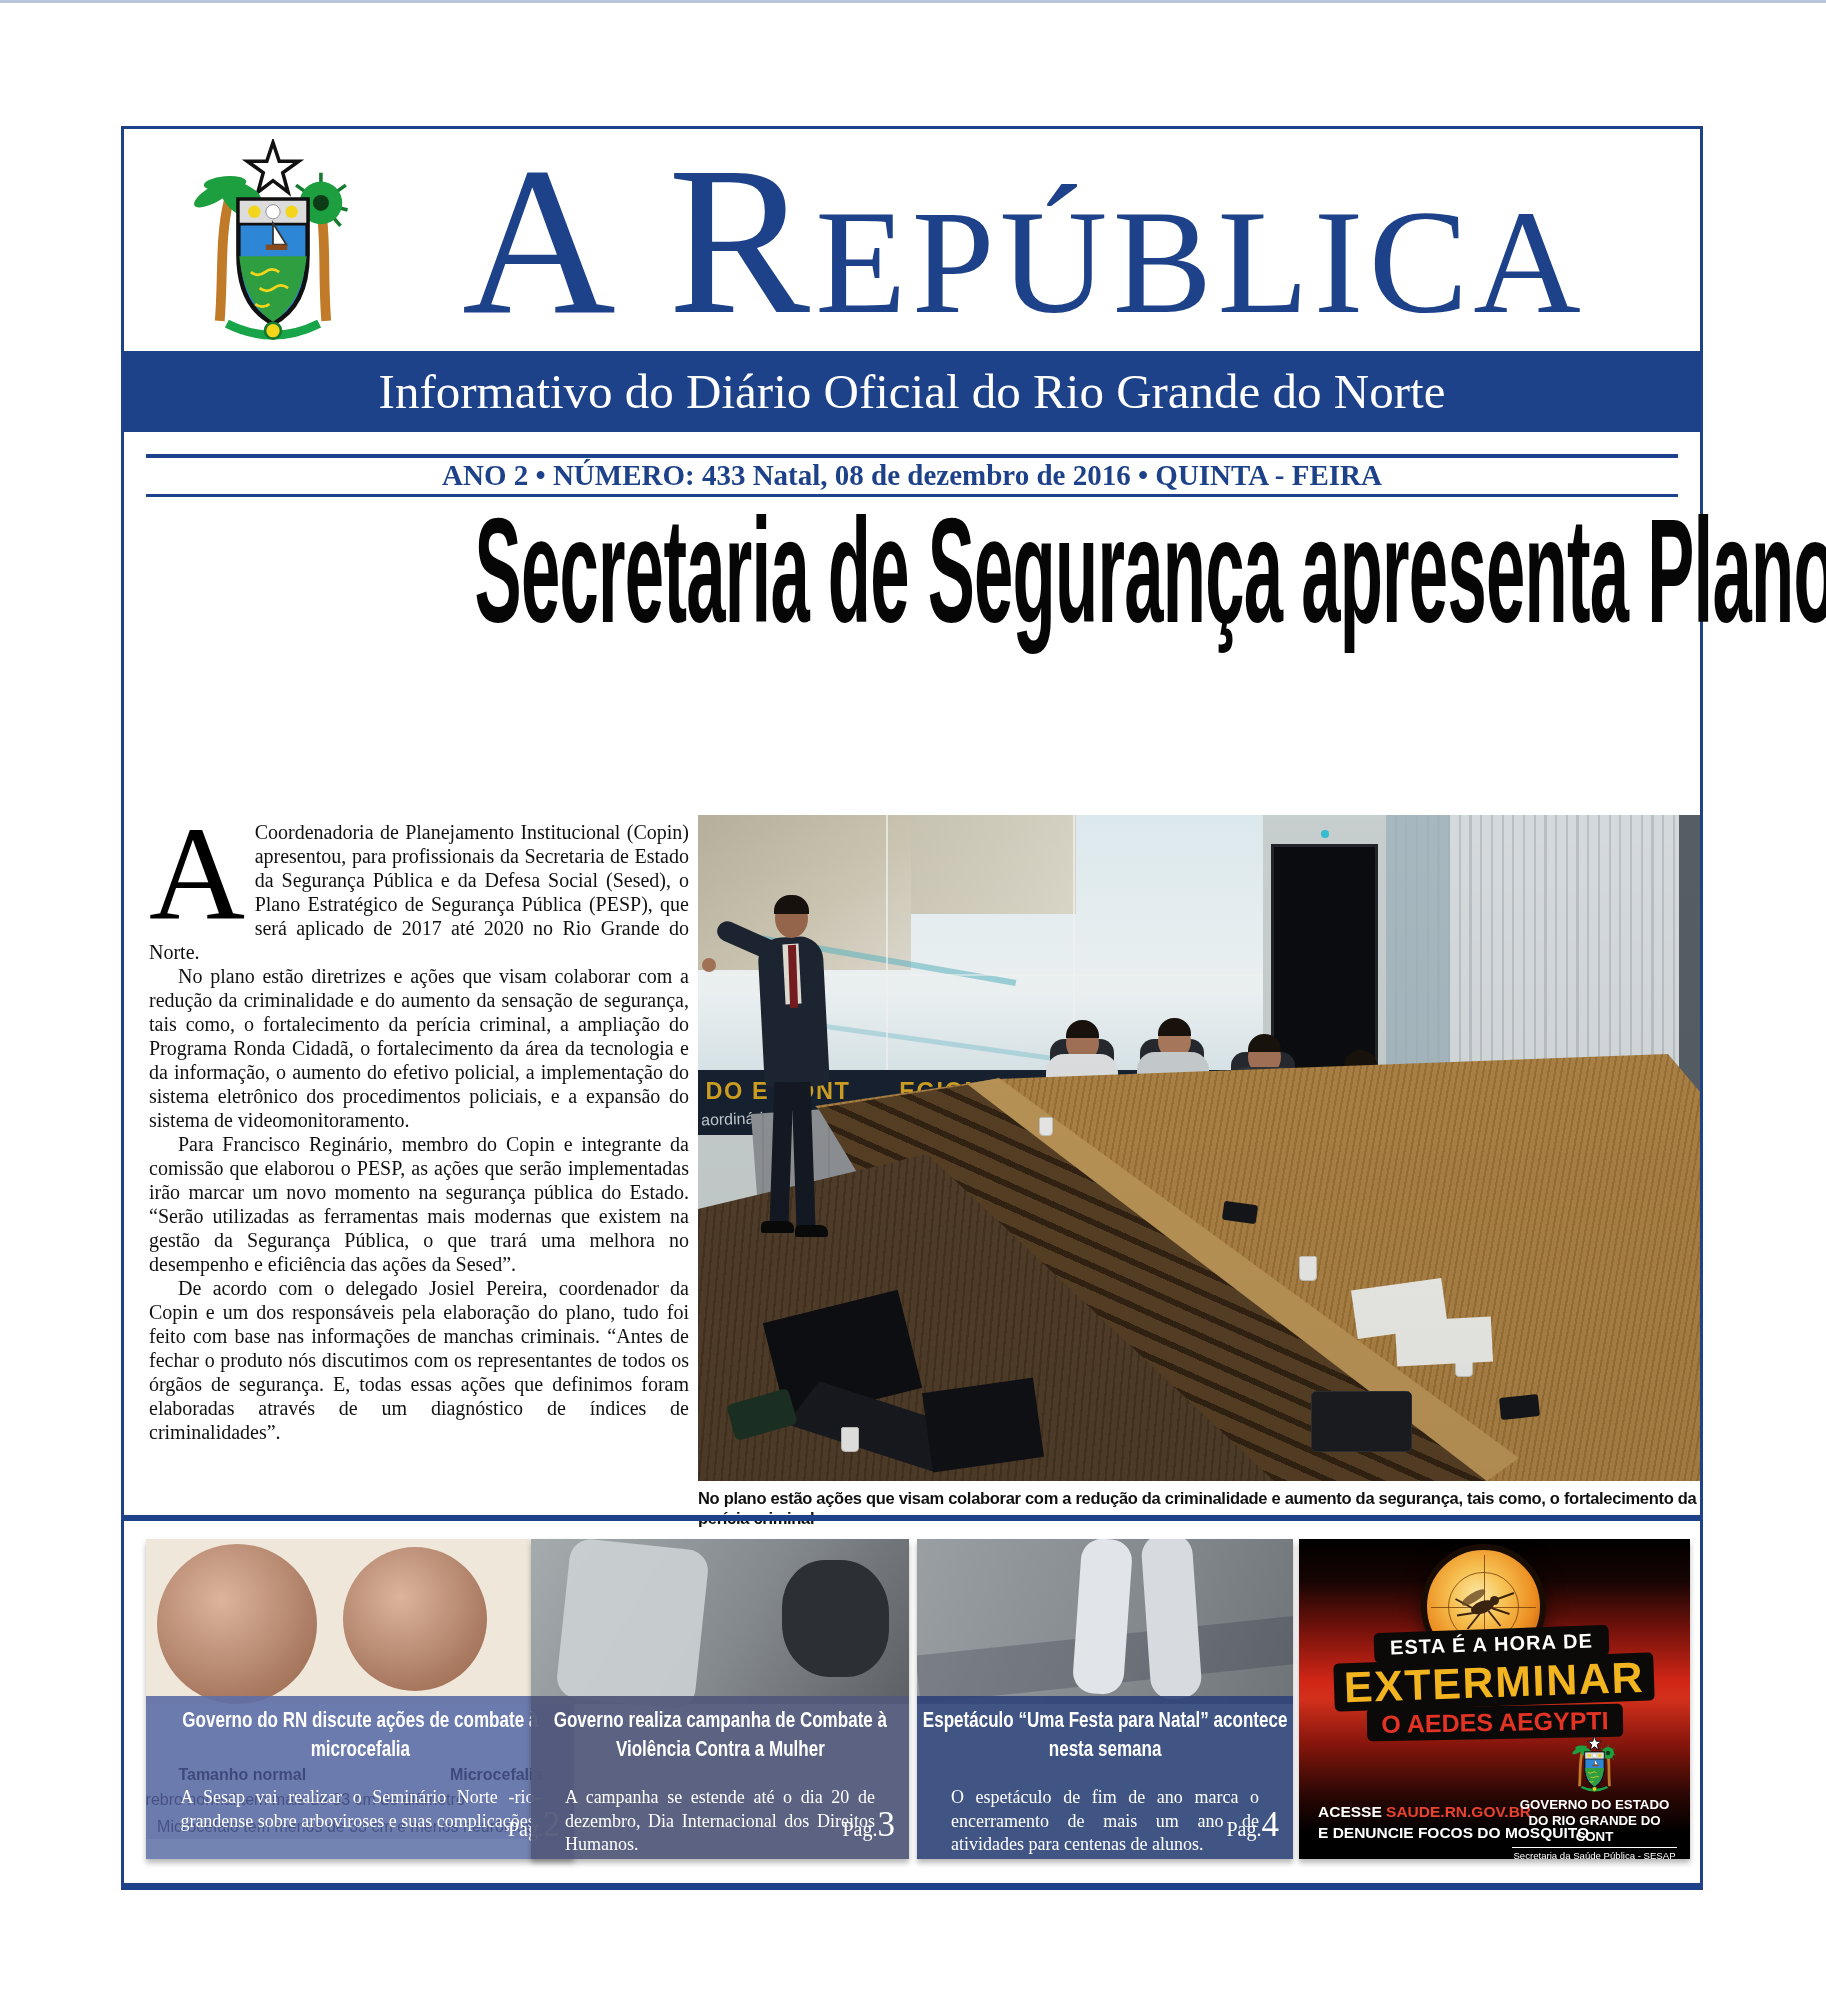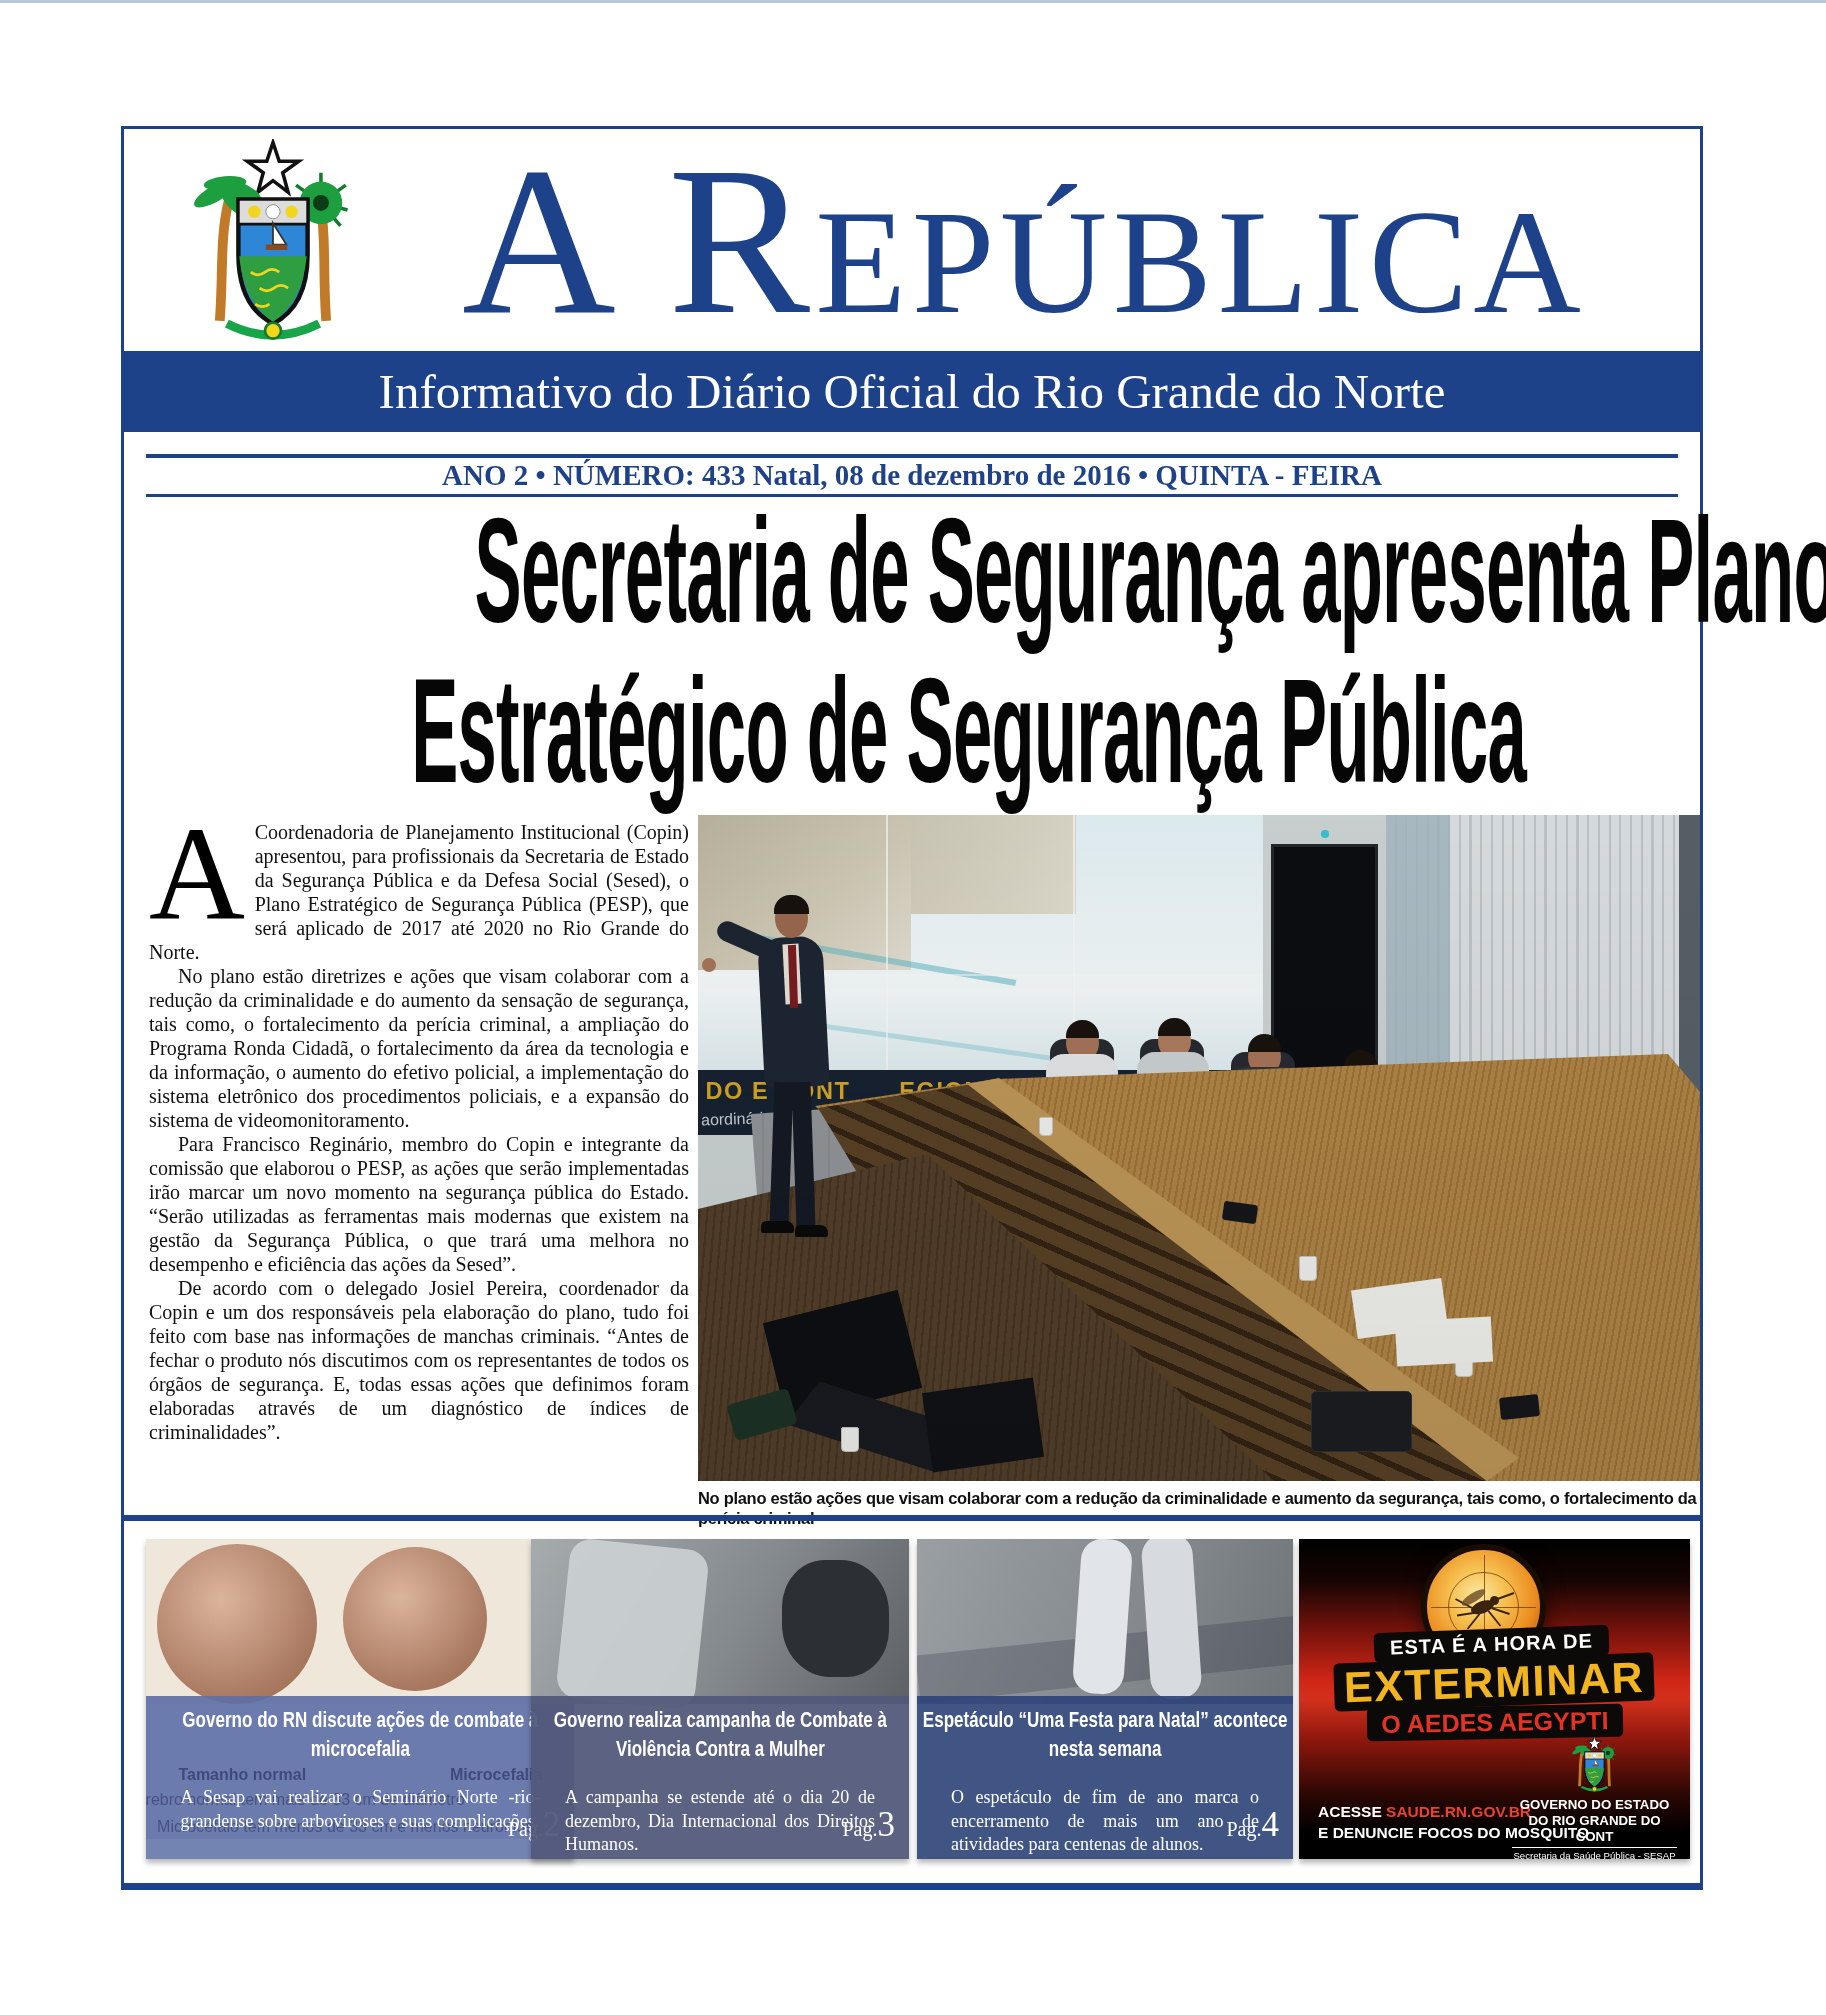--- a/index.html
+++ b/index.html
@@ -197,21 +197,20 @@
     <div class="mast-title">A República</div>
   </div>
   <div class="subbar">Informativo do Diário Oficial do Rio Grande do Norte</div>
   <div class="datestrip">
     <div class="rule rt"></div>
     <div class="dateline">ANO 2 • NÚMERO: 433 Natal, 08 de dezembro de 2016 • QUINTA - FEIRA</div>
     <div class="rule rb"></div>
   </div>
 
   <div class="hl hl1"><span>Secretaria de Segurança apresenta Plano</span></div>
-  <div class="hl hl2"><span>Estratégico de Segurança Pública</span></div>
 
   <div class="col">
     <p><span class="dropcap">A</span><span>Coordenadoria de Planejamento Institucional (Copin) apresentou, para profissionais da Secretaria de Estado da Segurança Pública e da Defesa Social (Sesed), o Plano Estratégico de Segurança Pública (PESP), que será aplicado de 2017 até 2020 no Rio Grande do Norte.</span></p>
     <p class="ind">No plano estão diretrizes e ações que visam colaborar com a redução da criminalidade e do aumento da sensação de segurança, tais como, o fortalecimento da perícia criminal, a ampliação do Programa Ronda Cidadã, o fortalecimento da área da tecnologia e da informação, o aumento do efetivo policial, a implementação do sistema eletrônico dos procedimentos policiais, e a expansão do sistema de videomonitoramento.</p>
     <p class="ind">Para Francisco Reginário, membro do Copin e integrante da comissão que elaborou o PESP, as ações que serão implementadas irão marcar um novo momento na segurança pública do Estado. “Serão utilizadas as ferramentas mais modernas que existem na gestão da Segurança Pública, o que trará uma melhora no desempenho e eficiência das ações da Sesed”.</p>
     <p class="ind">De acordo com o delegado Josiel Pereira, coordenador da Copin e um dos responsáveis pela elaboração do plano, tudo foi feito com base nas informações de manchas criminais. “Antes de fechar o produto nós discutimos com os representantes de todos os órgãos de segurança. E, todas essas ações que definimos foram elaboradas através de um diagnóstico de índices de criminalidades”.</p>
   </div>
 
   <div class="photo">
     <div class="blinds"></div>

